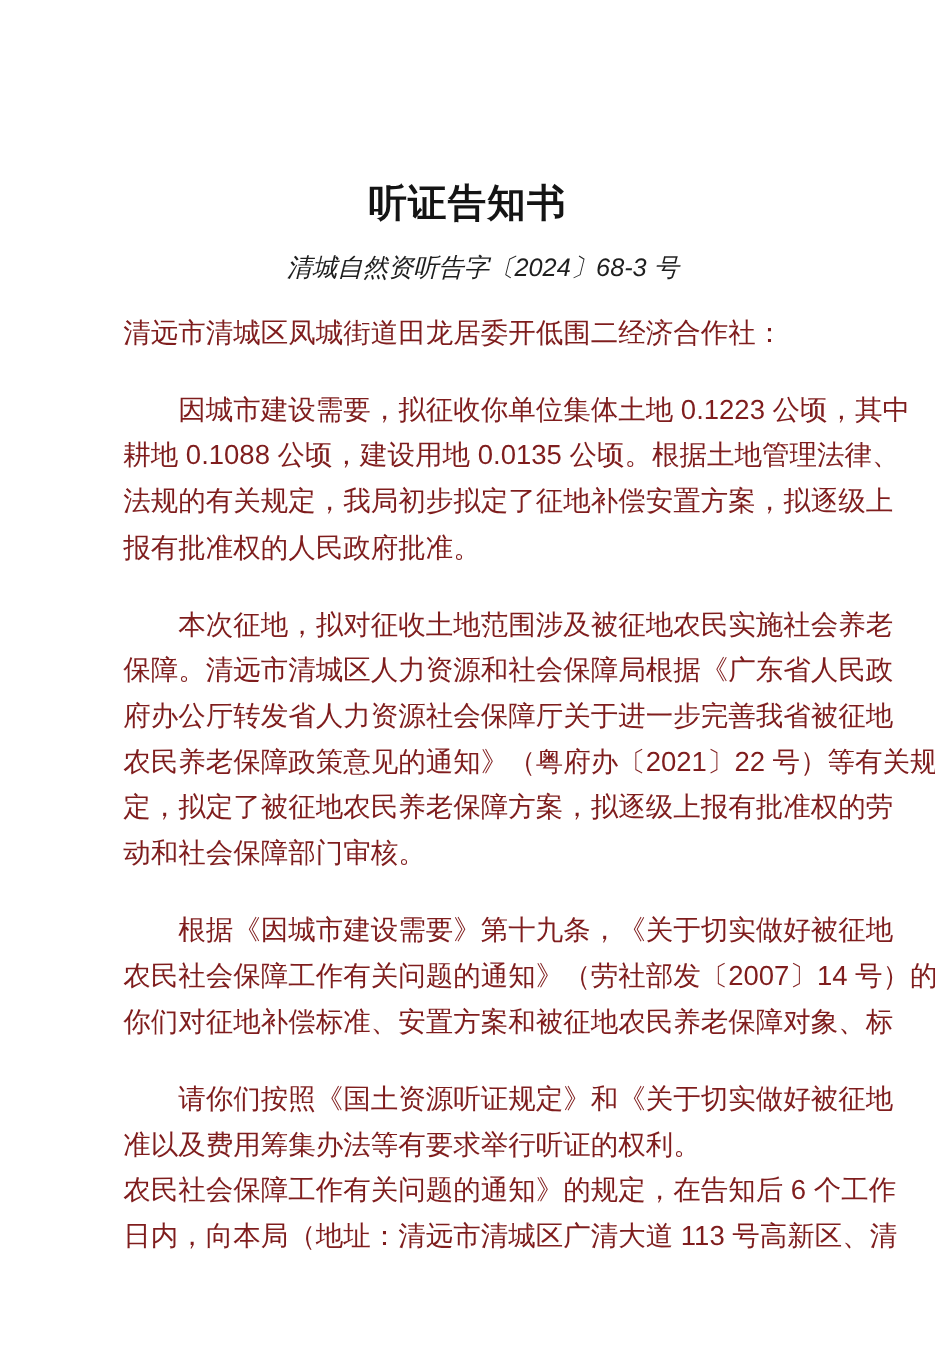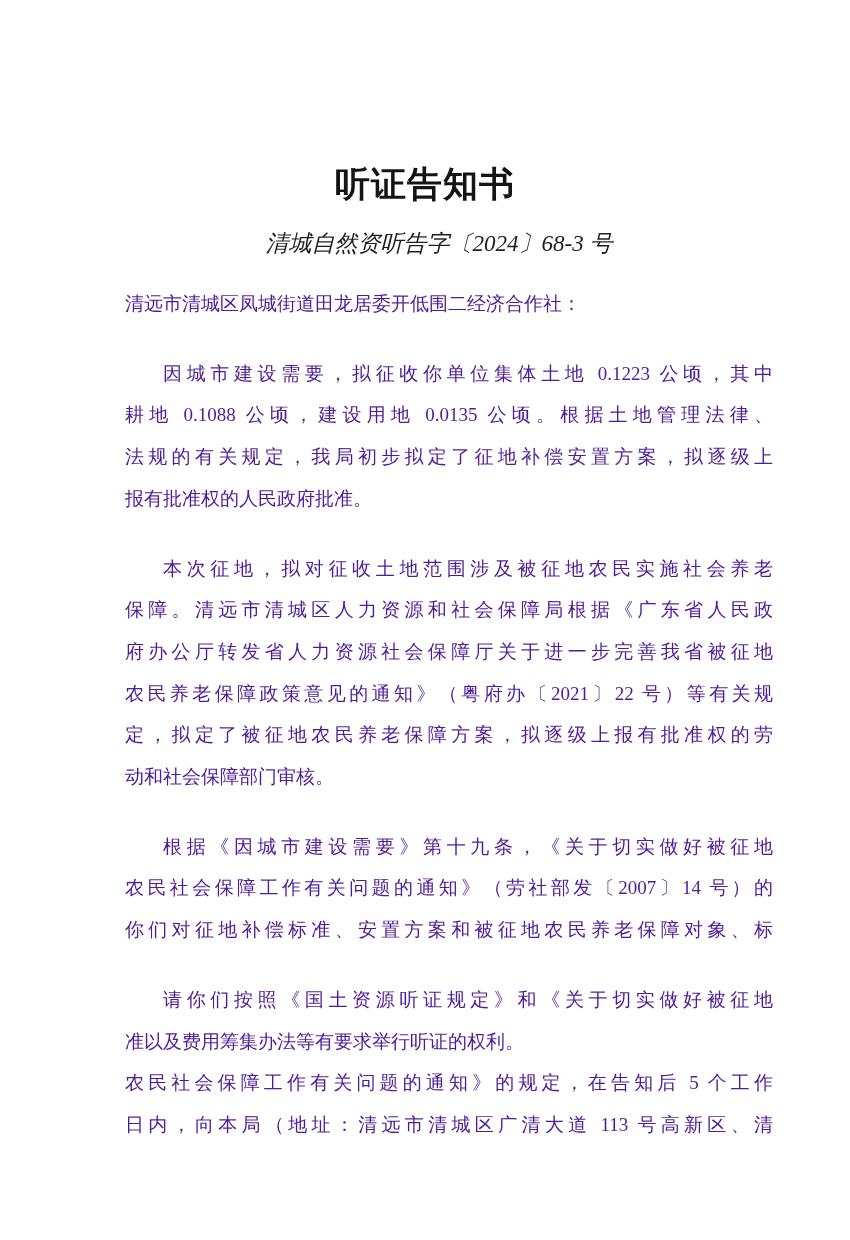--- a/index.html
+++ b/index.html
@@ -7,21 +7,21 @@
     padding: 0;
     background: #ffffff;
   }
   .page {
     position: relative;
     width: 850px;
     height: 1240px;
     background: #ffffff;
     margin: 0 auto;
     overflow: hidden;
-    font-family: Liberation Serif, serif;
+    font-family: Liberation Sans, sans-serif;
     color: #1e1e1e;
   }
   .doc-title {
     position: absolute;
     top: 161px;
     left: 0;
     width: 100%;
     margin: 0;
     text-align: center;
     font-size: 35px;
@@ -35,25 +35,25 @@
     left: 116px;
     width: 646px;
     text-align: center;
     font-size: 23px;
     font-style: italic;
     color: #1e1e1e;
   }
   .doc-body {
     position: absolute;
     top: 283px;
-    left: 125px;
+    left: 112px;
     width: 648px;
-    font-size: 19px;
+    font-size: 25px;
     line-height: 41.7px;
-    color: #4c1d95;
+    color: #7f1d1d;
   }
   .line {
     min-height: 41.7px;
   }
   .line.justify {
     white-space: nowrap;
     text-align: justify;
     text-align-last: justify;
   }
   .line.indent {
@@ -77,16 +77,16 @@
       <div class="line justify">保障。清远市清城区人力资源和社会保障局根据《广东省人民政</div>
       <div class="line justify">府办公厅转发省人力资源社会保障厅关于进一步完善我省被征地</div>
       <div class="line justify">农民养老保障政策意见的通知》（粤府办〔2021〕22 号）等有关规</div>
       <div class="line justify">定，拟定了被征地农民养老保障方案，拟逐级上报有批准权的劳</div>
       <div class="line">动和社会保障部门审核。</div>
       <div class="line indent justify">根据《因城市建设需要》第十九条，《关于切实做好被征地</div>
       <div class="line justify">农民社会保障工作有关问题的通知》（劳社部发〔2007〕14 号）的</div>
       <div class="line justify">你们对征地补偿标准、安置方案和被征地农民养老保障对象、标</div>
       <div class="line indent justify">请你们按照《国土资源听证规定》和《关于切实做好被征地</div>
       <div class="line">准以及费用筹集办法等有要求举行听证的权利。</div>
-      <div class="line justify">农民社会保障工作有关问题的通知》的规定，在告知后 5 个工作</div>
+      <div class="line justify">农民社会保障工作有关问题的通知》的规定，在告知后 6 个工作</div>
       <div class="line justify">日内，向本局（地址：清远市清城区广清大道 113 号高新区、清</div>
     </div>
 </div>
 
 </body></html>

